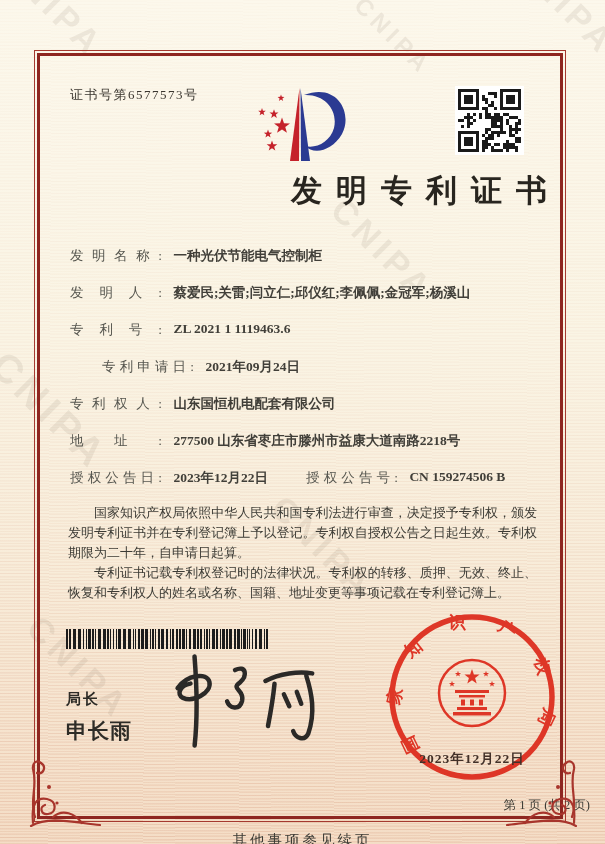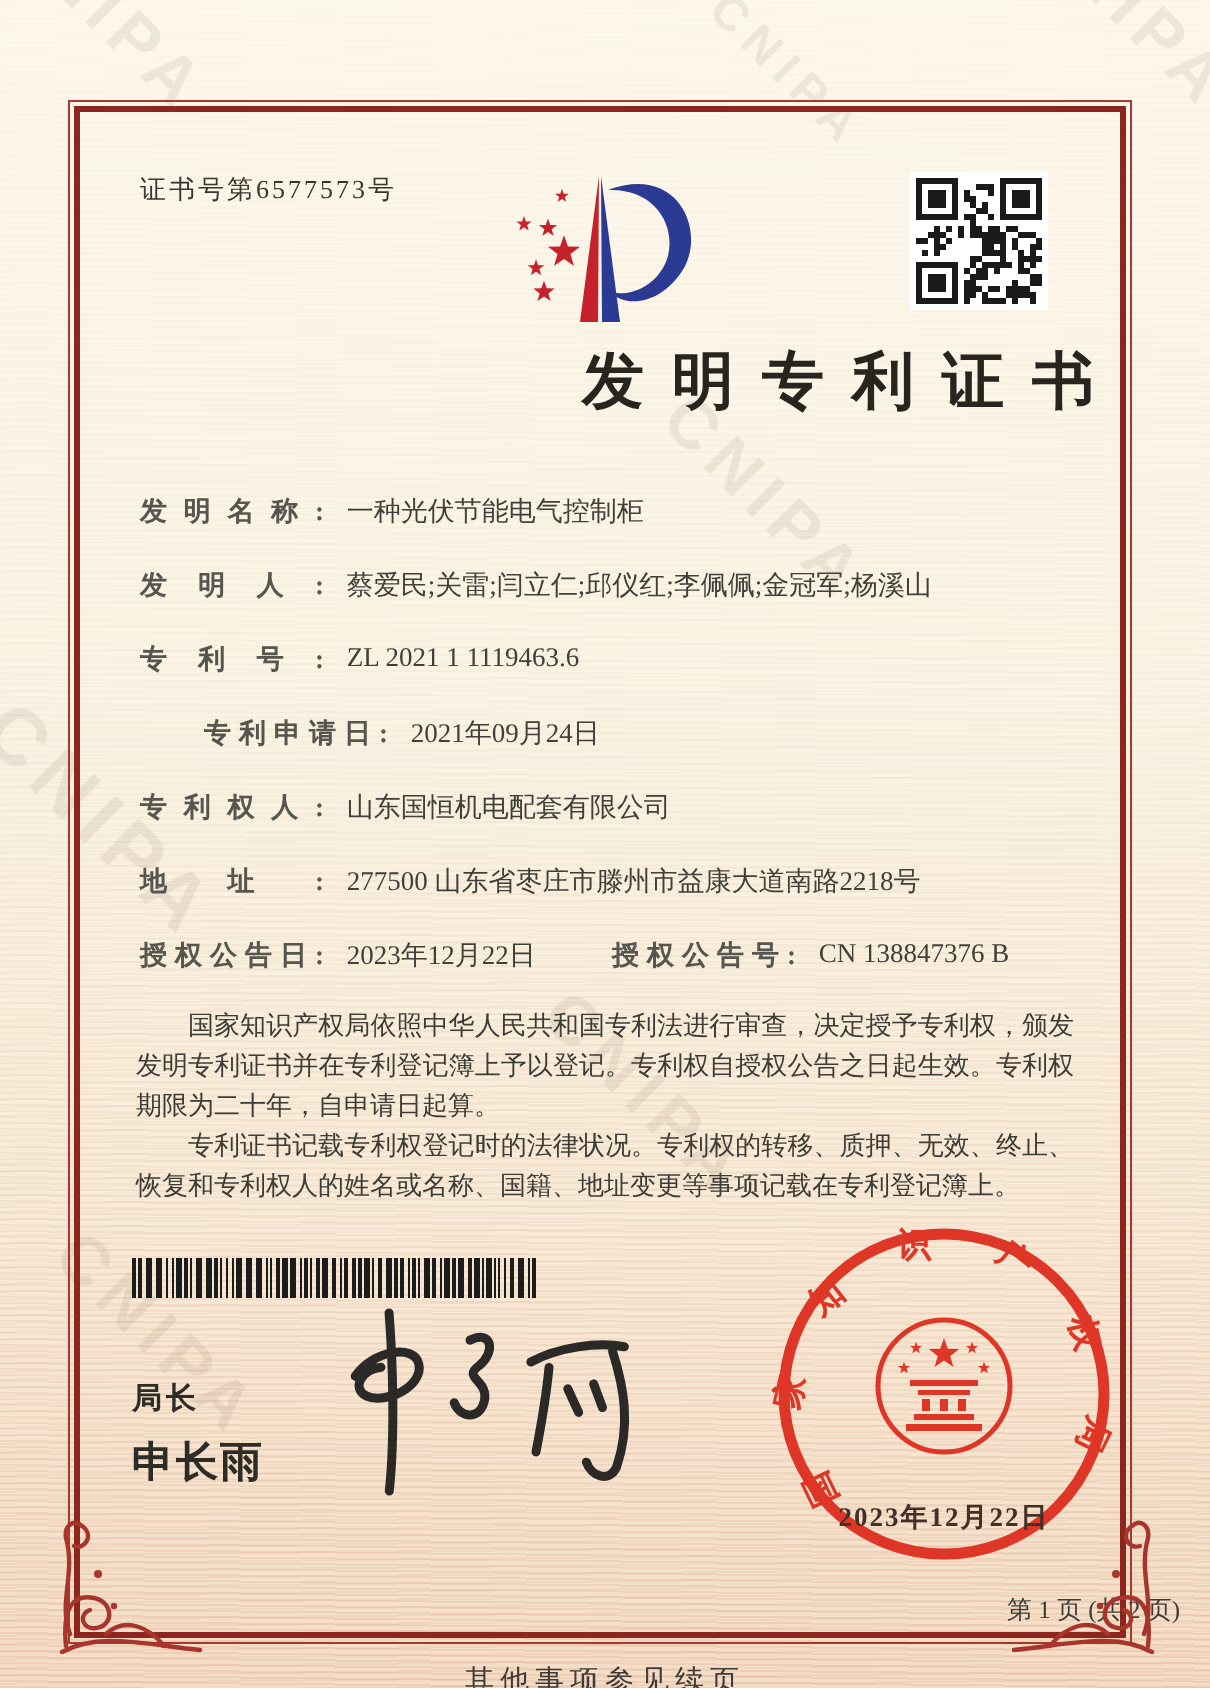--- a/index.html
+++ b/index.html
@@ -25,22 +25,22 @@
   .frame{position:absolute;left:34px;top:50px;width:532px;height:772px;
     border:1px solid #a5392f;padding:2px;box-sizing:border-box;}
   .frame-inner{width:100%;height:100%;box-sizing:border-box;border:3px solid #8e2620;}
   .cert-no{position:absolute;left:70px;top:86px;font-size:13px;letter-spacing:1.5px;color:#3a362f;}
   .logo{position:absolute;left:252px;top:84px;}
   .qr{position:absolute;left:455px;top:86px;background:#fff;padding:3px;}
   .title{position:absolute;left:0;top:170px;width:561px;text-align:right;
     font-size:31px;font-weight:bold;letter-spacing:14px;color:#28251f;text-indent:14px;}
   .row{position:absolute;left:70px;width:470px;font-size:13.5px;color:#44443e;white-space:nowrap;}
   .lbl{display:inline-block;width:92px;text-align:justify;text-align-last:justify;
-    color:#56564f;vertical-align:top;font-weight:bold;}
-  .val{margin-left:8px;color:#413f39;}
+    color:#56564f;vertical-align:top;}
+  .val{margin-left:8px;color:#413f39;font-weight:bold;}
   .pair2{position:absolute;left:236px;top:0;}
   .para{position:absolute;left:68px;width:469px;font-size:13px;line-height:20px;
     color:#3c3b35;text-align:justify;text-indent:2em;}
   .barcode{position:absolute;left:66px;top:629px;}
   .sig-title{position:absolute;left:66px;top:690px;font-size:15px;font-weight:600;color:#2e2c27;letter-spacing:2px;}
   .sig-name{position:absolute;left:66px;top:717px;font-size:21px;font-weight:600;color:#2e2c27;letter-spacing:1px;}
   .signature{position:absolute;left:150px;top:648px;transform:rotate(-2deg);}
   .seal{position:absolute;left:384px;top:611px;opacity:.93;}
   .page-ind{position:absolute;left:0;top:797px;width:557px;text-align:right;font-size:12.5px;color:#3c3b35;padding-left:33px;}
   .cont-note{position:absolute;left:0;top:831px;width:605px;text-align:center;font-size:14.5px;color:#3c3b35;letter-spacing:3px;}
@@ -237,21 +237,21 @@
   </div>
   <div class="row" style="top:432px;">
     <span class="lbl">地址:</span>
     <span class="val">277500 山东省枣庄市滕州市益康大道南路2218号</span>
   </div>
   <div class="row" style="top:469px;">
     <span class="lbl">授权公告日:</span>
     <span class="val">2023年12月22日</span>
     <span class="pair2">
       <span class="lbl">授权公告号:</span>
-      <span class="val">CN 138847376 B</span>
+      <span class="val">CN 159274506 B</span>
     </span>
   </div>
 
   <div class="para" style="top:563px;">专利证书记载专利权登记时的法律状况。专利权的转移、质押、无效、终止、恢复和专利权人的姓名或名称、国籍、地址变更等事项记载在专利登记簿上。</div>
   <div class="para" style="top:503px;">国家知识产权局依照中华人民共和国专利法进行审查，决定授予专利权，颁发发明专利证书并在专利登记簿上予以登记。专利权自授权公告之日起生效。专利权期限为二十年，自申请日起算。</div>
 
   <svg id="barcode" class="barcode" width="206" height="20" viewBox="0 0 206 20" fill="#1c1c1c">
       <rect x="0" y="0" width="2" height="20"></rect>
       <rect x="3" y="0" width="2" height="20"></rect>
       <rect x="7" y="0" width="3" height="20"></rect>

